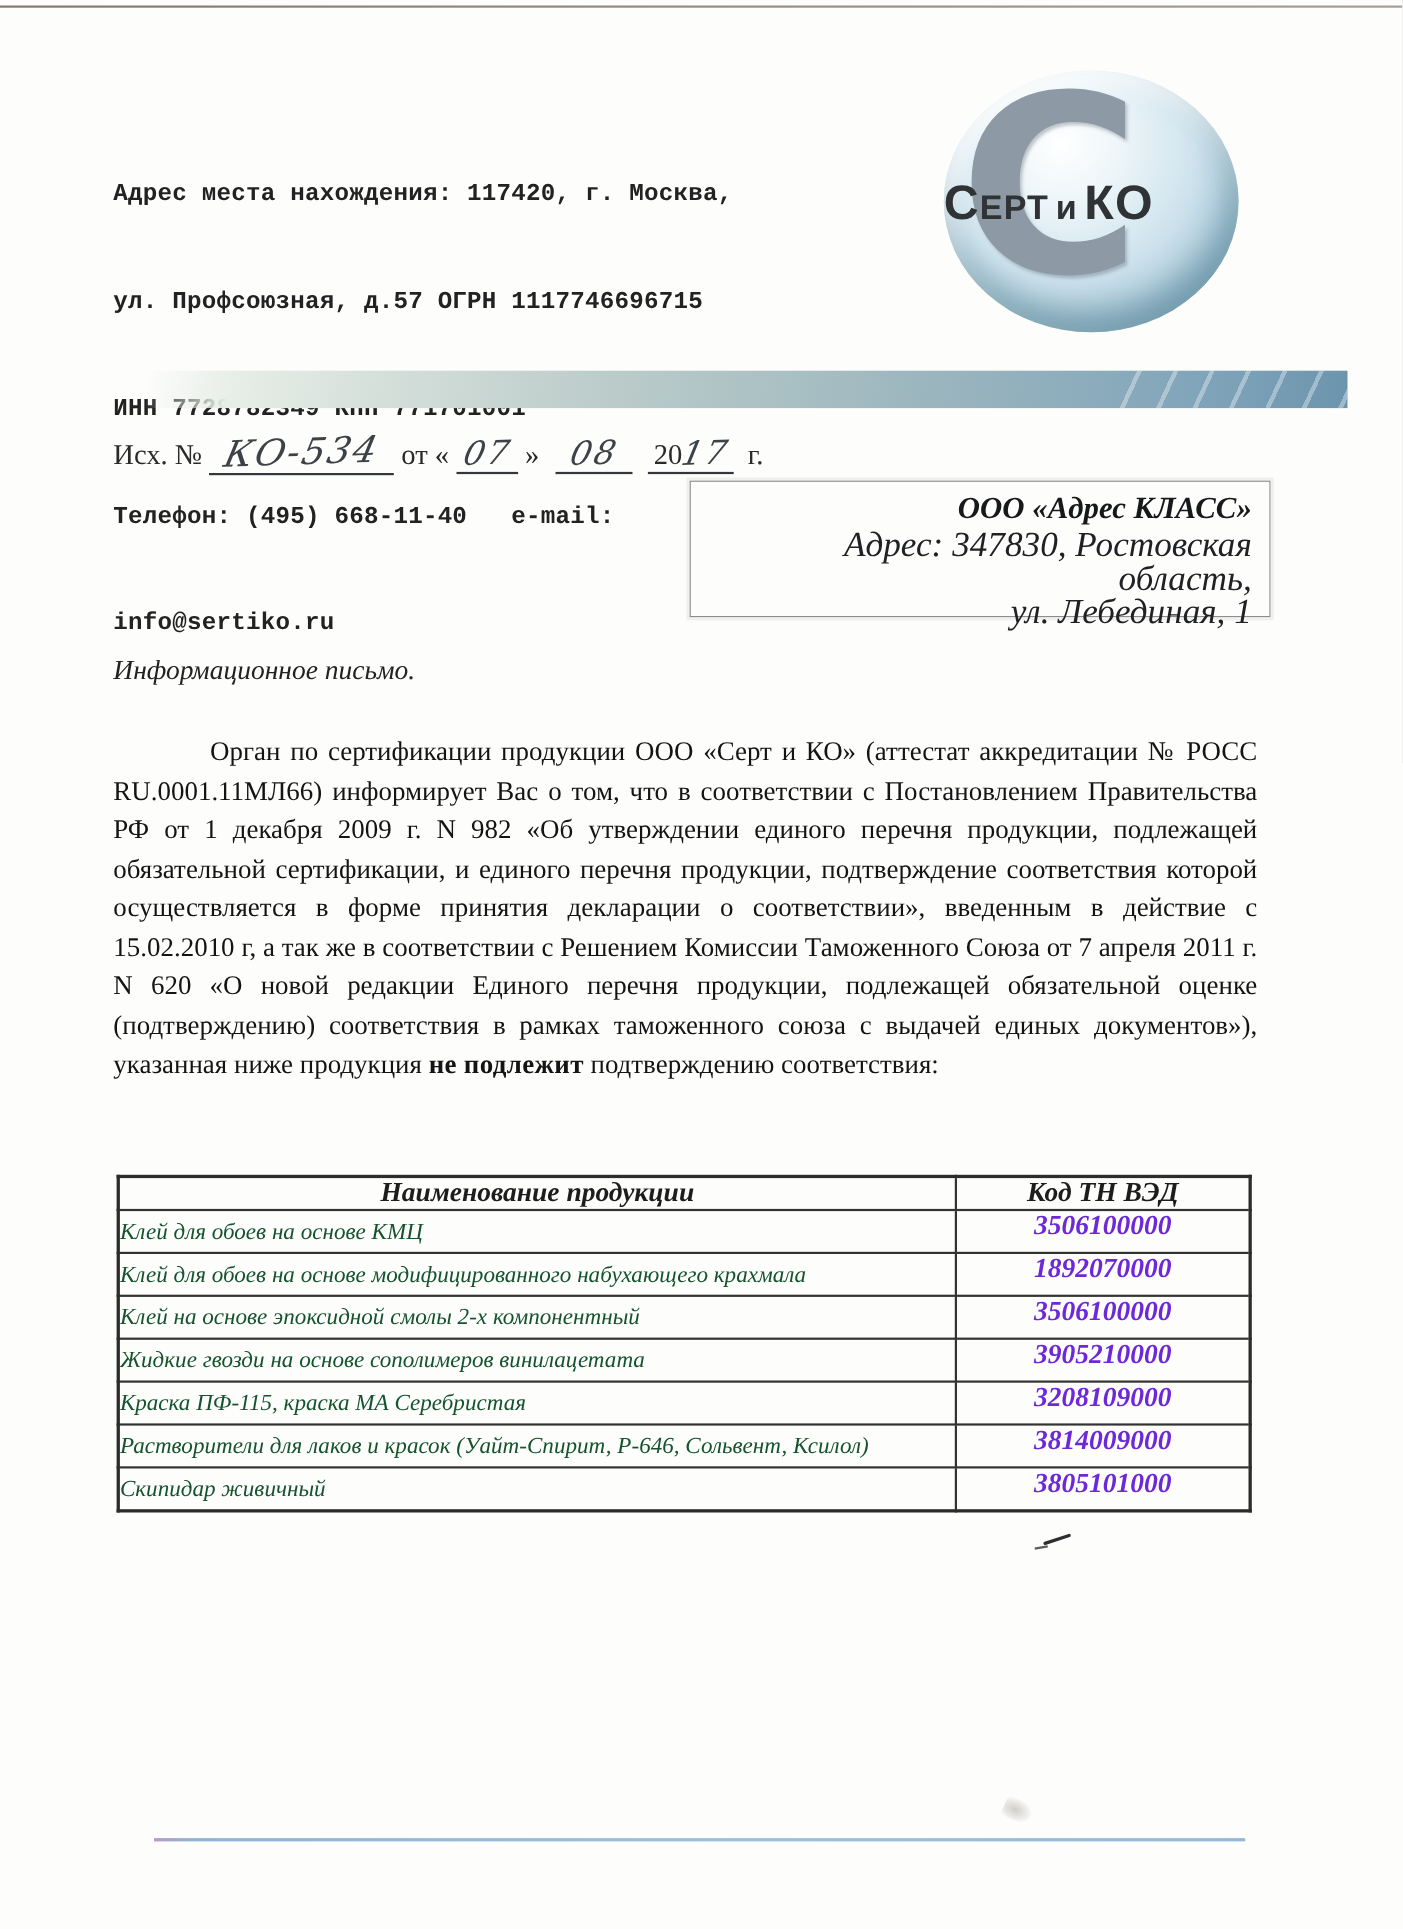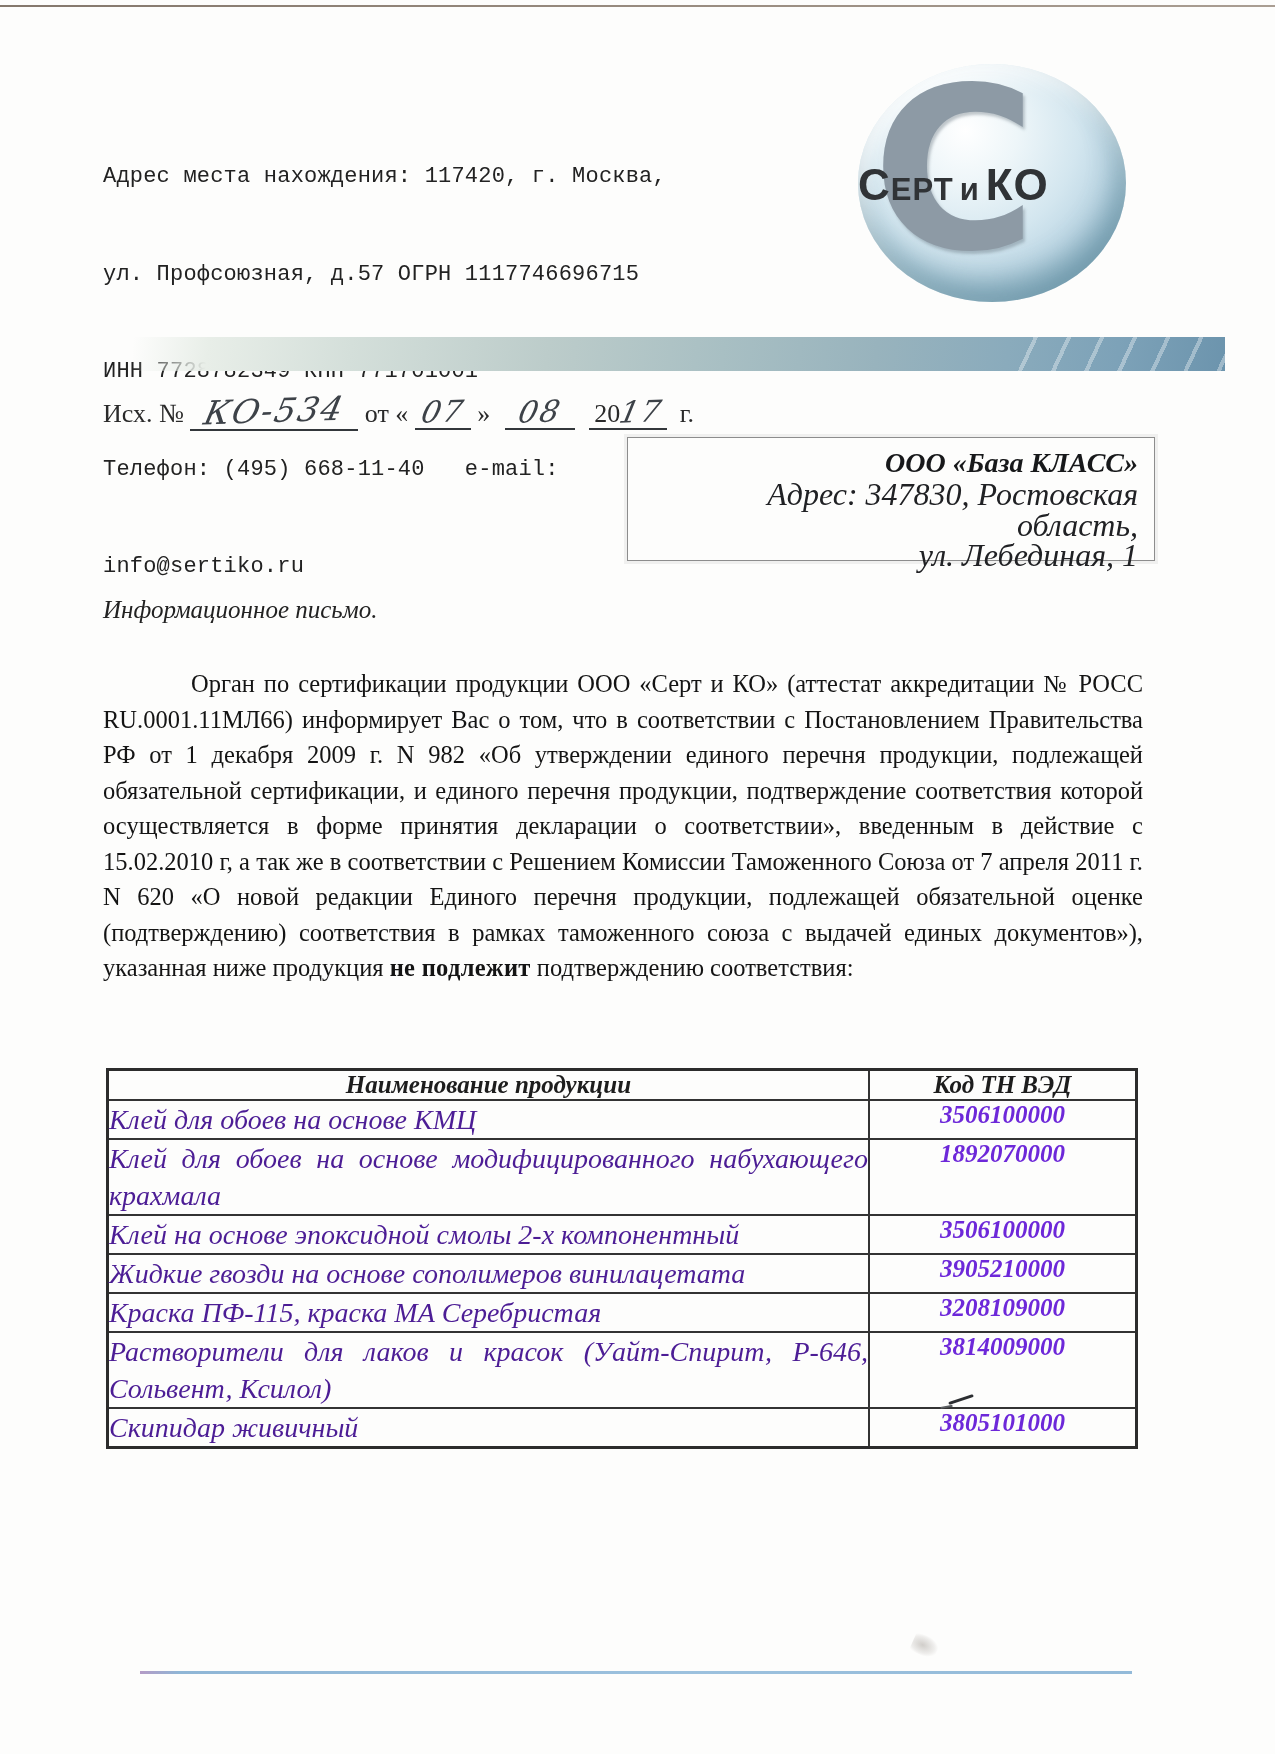--- a/index.html
+++ b/index.html
@@ -8,21 +8,21 @@
     background:#fdfdfc;overflow:hidden;color:#1d1d1d;
     font-family:"Liberation Serif", serif;
   }
   .scan-top-line{position:absolute;top:5px;left:0;width:100%;height:2px;
     background:linear-gradient(to right,#6f6053,#8a7b6d 60%,#9b8d80);opacity:.85;}
 
   
   .contact{
     position:absolute;left:103px;top:96px;
     font-family:"Liberation Mono","DejaVu Sans Mono",monospace;
-    font-weight:normal;font-size:22px;line-height:32.5px;
+    font-weight:bold;font-size:22px;line-height:32.5px;
     color:#222;white-space:pre;letter-spacing:.2px;
   }
 
   
   .logo{position:absolute;left:858px;top:64px;width:268px;height:238px;}
   .logo-sphere{
     position:absolute;inset:0;border-radius:50%;
     background:radial-gradient(circle at 40% 28%, #ffffff 0%, #eef6f9 22%, #d3e6ef 48%, #b3d0e0 72%, #8fb5cb 90%, #7ba6bf 100%);
     box-shadow:inset -8px -20px 28px rgba(35,90,110,.42), inset 6px 10px 18px rgba(255,255,255,.9);
   }
@@ -90,21 +90,21 @@
     border-collapse:collapse;table-layout:fixed;
   }
   table.products col.c1{width:74%;}
   table.products col.c2{width:26%;}
   table.products th, table.products td{
     border:2px solid #333;padding:0;vertical-align:top;
   }
   table.products{border:3px solid #2c2c2c;}
   th.h-name{font-style:italic;font-weight:bold;font-size:25px;text-align:center;padding:13px 8px 16px;}
   th.h-code{font-style:italic;font-weight:bold;font-size:25px;text-align:center;padding:8px 8px 21px;}
-  td.name{font-style:italic;font-size:28px;line-height:37px;text-align:justify;padding:11px 16px 17px 12px;color:#4c1d95;font-family:Liberation Serif, serif;}
+  td.name{font-style:italic;font-size:21px;line-height:37px;text-align:justify;padding:11px 16px 17px 12px;color:#14532d;font-family:Liberation Serif, serif;}
   td.code{font-style:italic;font-weight:bold;font-size:25px;text-align:center;padding:11px 6px 17px;color:#6d28d9;}
 
   
   .bottom-line{
     position:absolute;left:140px;top:1671px;width:992px;height:3px;
     background:linear-gradient(to right,#b49bc6 0%,#8fb6d6 4%,#9cc1de 55%,#93bad9 100%);
   }
   .pen-tick{
     position:absolute;left:948px;top:1398px;width:26px;height:3px;background:#2c2e31;
     transform:rotate(-18deg);border-radius:2px;
@@ -144,21 +144,21 @@
     <span class="u u-num"><span class="hand">КО-534</span></span>
     <span class="printed">от «</span>
     <span class="u u-day"><span class="hand">07</span></span>
     <span class="printed">»</span>
     <span class="u u-month"><span class="hand">08</span></span>
     <span class="u u-year"><span class="printed">20</span><span class="hand">17</span></span>
     <span class="printed">г.</span>
   </div>
 
   <div class="recipient">
-    <div class="recipient-name">ООО «База КЛАСС»</div>
+    <div class="recipient-name">ООО «Адрес КЛАСС»</div>
     <div class="recipient-line">Адрес: 347830, Ростовская область,</div>
     <div class="recipient-line">ул. Лебединая, 1</div>
   </div>
 
   <div class="subject">Информационное письмо.</div>
 
   <div class="body-text"><span>Орган по сертификации продукции ООО «Серт и КО» (аттестат аккредитации № РОСС RU.0001.11МЛ66) информирует Вас о том, что в соответствии с Постановлением Правительства РФ от 1 декабря 2009 г. N 982 «Об утверждении единого перечня продукции, подлежащей обязательной сертификации, и единого перечня продукции, подтверждение соответствия которой осуществляется в форме принятия декларации о соответствии», введенным в действие с 15.02.2010 г, а так же в соответствии с Решением Комиссии Таможенного Союза от 7 апреля 2011 г. N 620 «О новой редакции Единого перечня продукции, подлежащей обязательной оценке (подтверждению) соответствия в рамках таможенного союза с выдачей единых документов»), указанная ниже продукция </span><b>не подлежит</b><span> подтверждению соответствия:</span></div>
 
   <table class="products">
     <colgroup>

